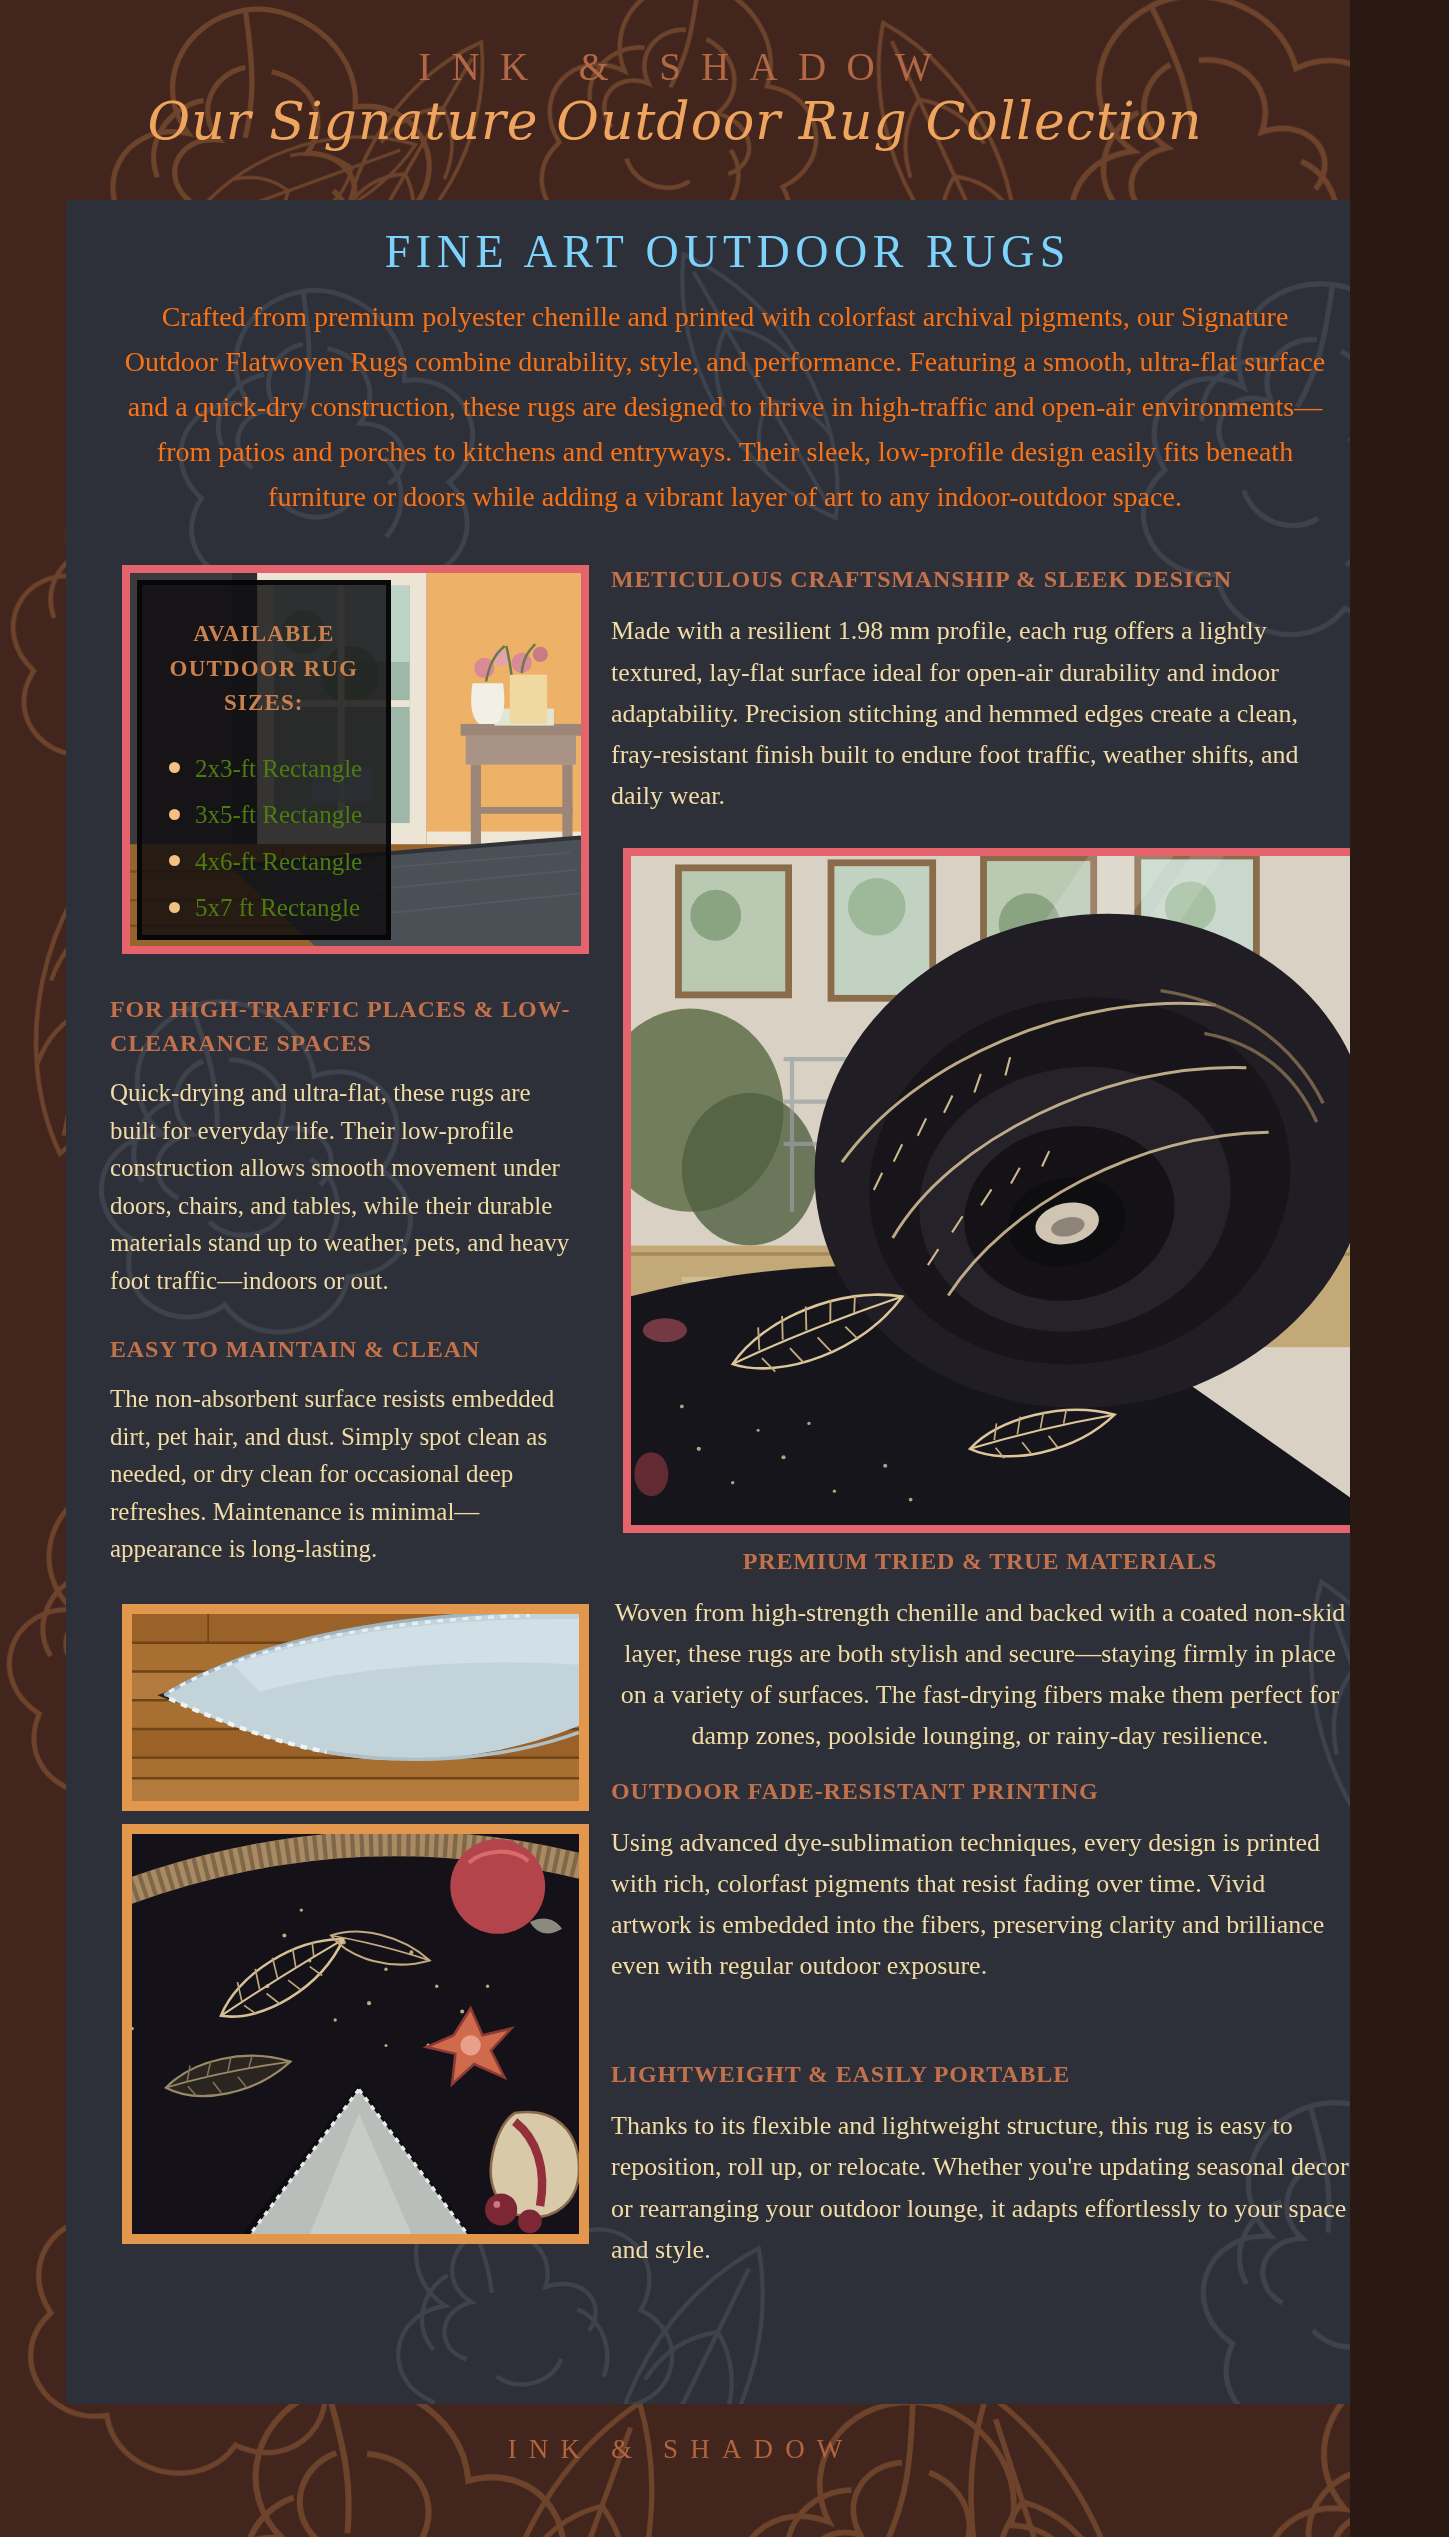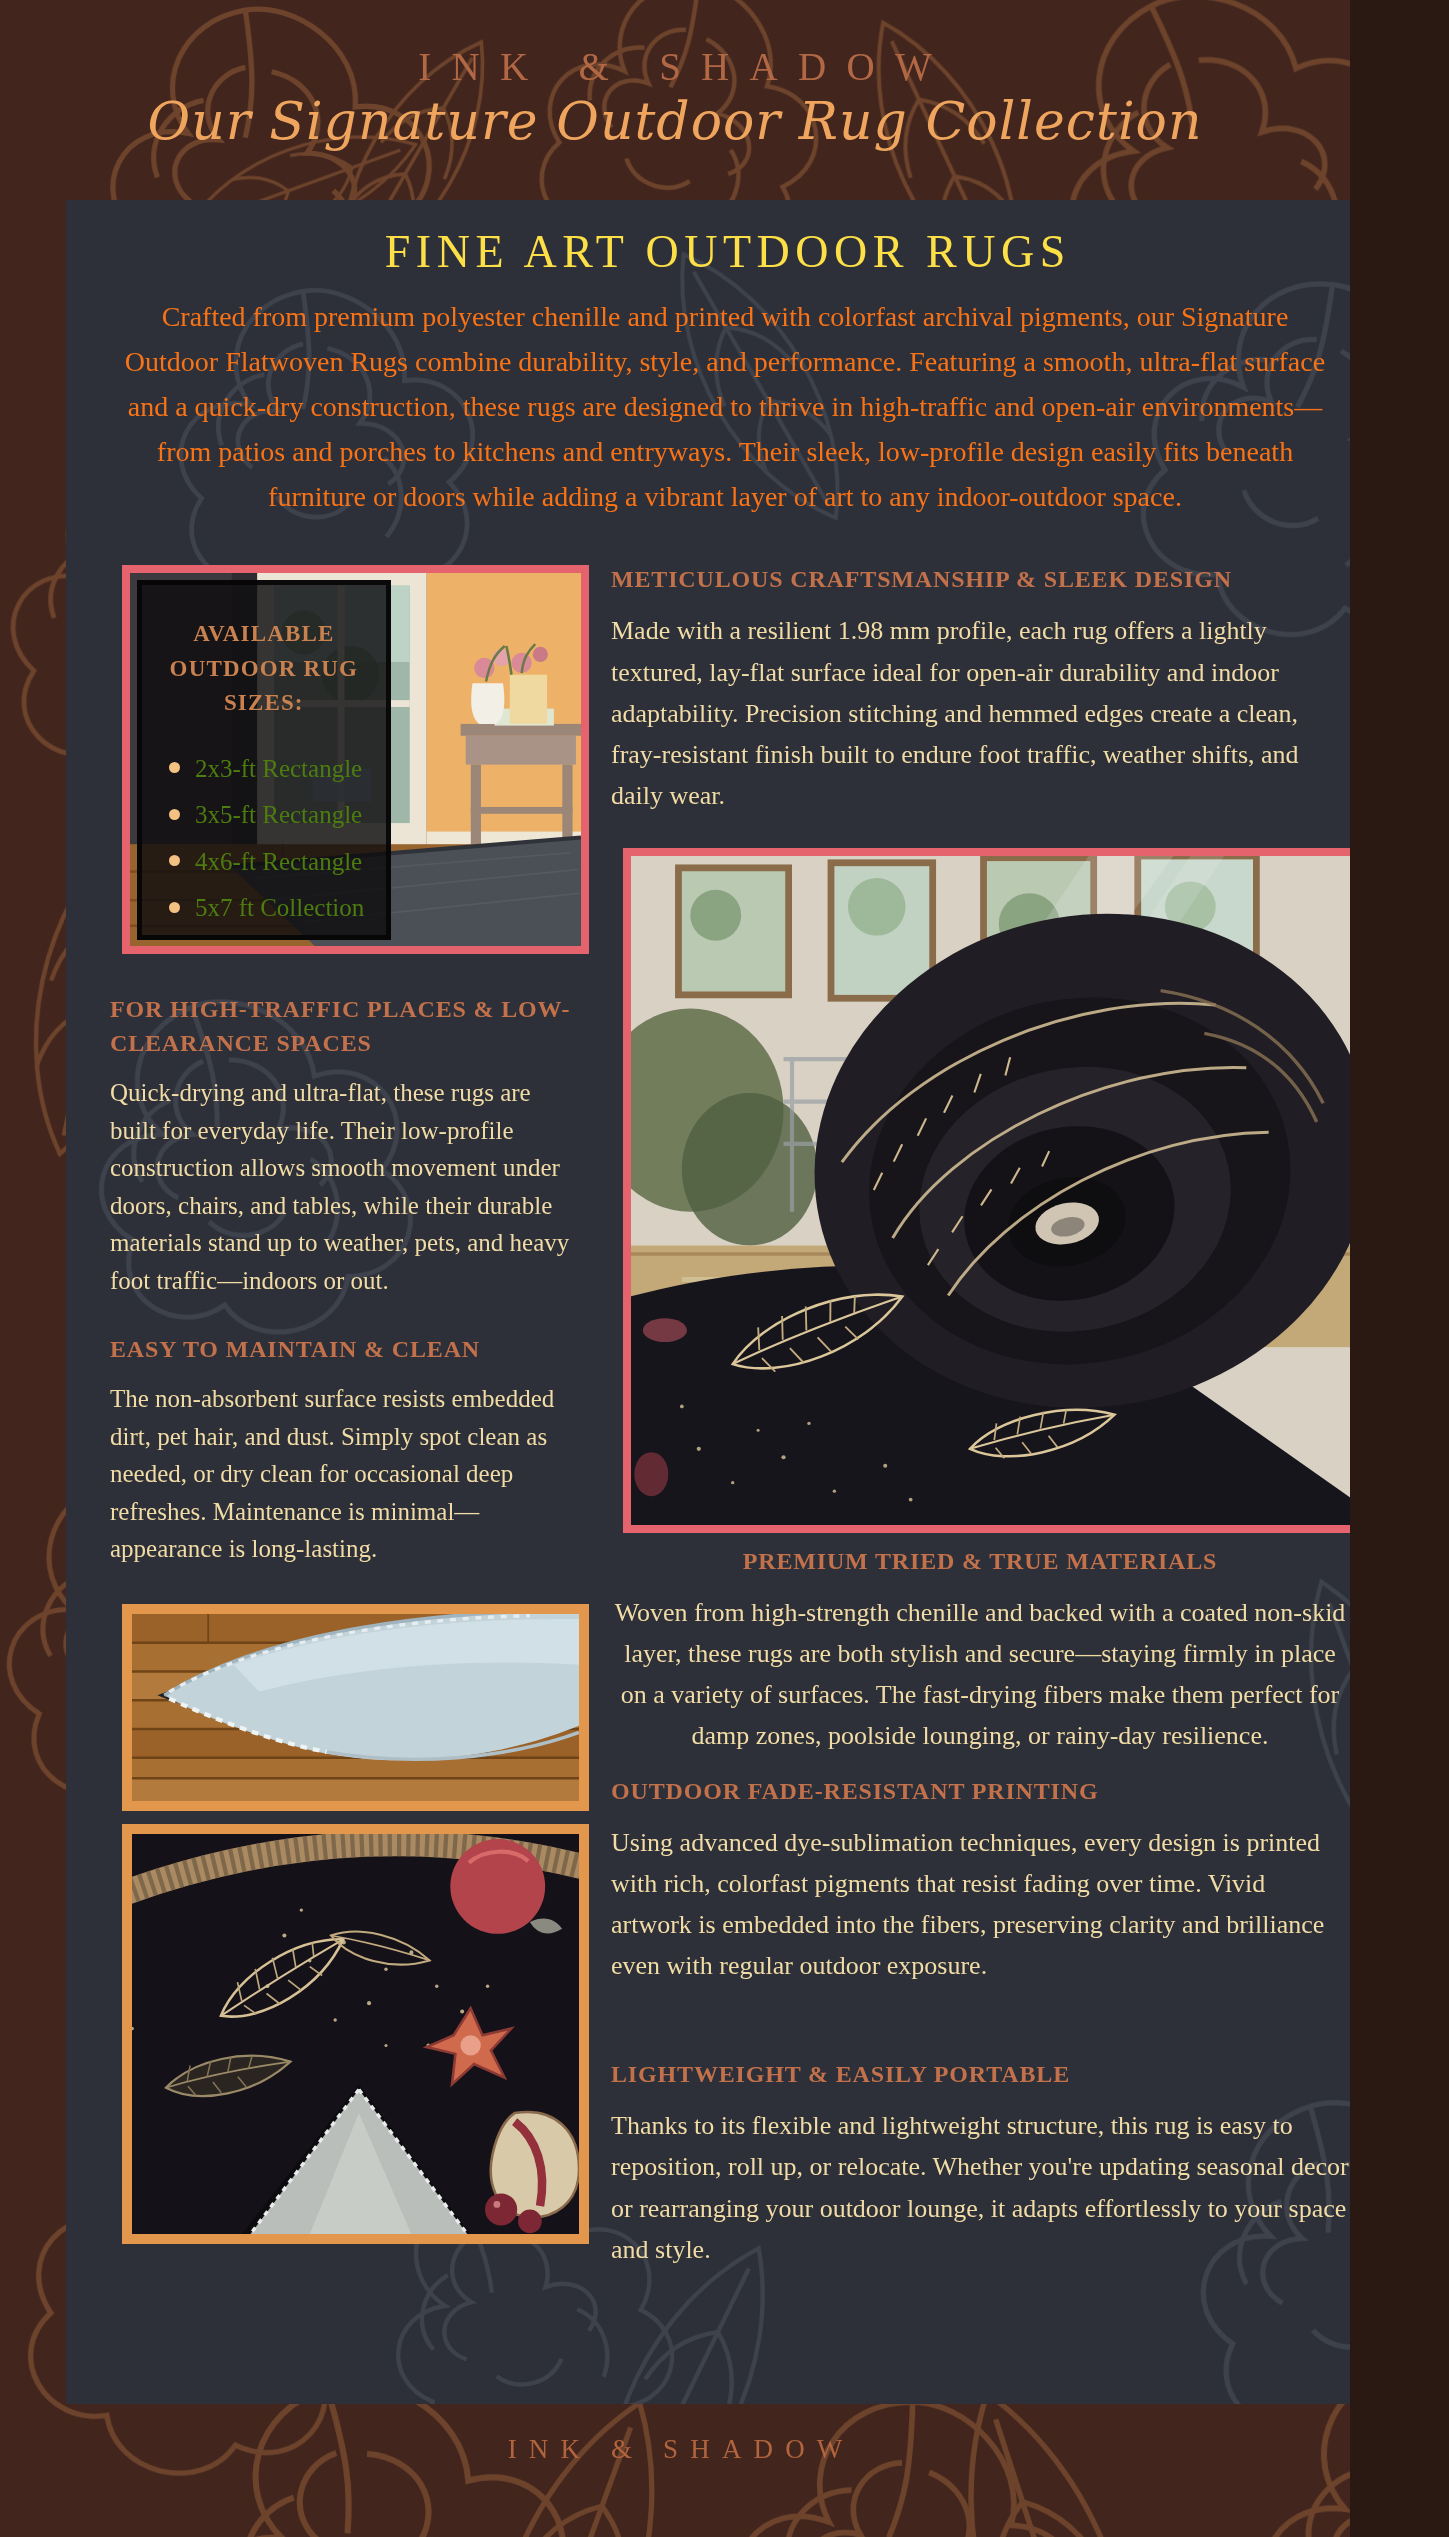--- a/index.html
+++ b/index.html
@@ -35,21 +35,21 @@
     box-sizing:border-box;
     padding:22px 0 0 0;
   }
   .card-floral{position:absolute;inset:0;pointer-events:none;}
 
   .hero-title{
     position:relative;
     margin:3.4px auto 0 auto;
     text-align:center;
     font-size:46px;letter-spacing:0.12em;text-indent:0.12em;
-    color:#fde047;font-weight:400;
+    color:#7dd3fc;font-weight:400;
   }
   .hero-intro{
     position:relative;
     margin:17px auto 0 auto;
     max-width:1204px;
     text-align:center;
     font-size:28px;line-height:1.6;
     color:#f97316;
   }
 
@@ -257,21 +257,21 @@
               <li>
                   <span class="bullet-dot"></span>
                   <span>3x5-ft Rectangle</span>
                 </li>
               <li>
                   <span class="bullet-dot"></span>
                   <span>4x6-ft Rectangle</span>
                 </li>
               <li>
                   <span class="bullet-dot"></span>
-                  <span>5x7 ft Collection</span>
+                  <span>5x7 ft Rectangle</span>
                 </li>
             </ul>
           </div>
         </figure>
 
         <section class="sec-high-traffic">
           <h2 class="sec-heading">FOR HIGH-TRAFFIC PLACES &amp; LOW-CLEARANCE SPACES</h2>
           <p class="sec-body">Quick-drying and ultra-flat, these rugs are built for everyday life. Their low-profile construction allows smooth movement under doors, chairs, and tables, while their durable materials stand up to weather, pets, and heavy foot traffic—indoors or out.</p>
         </section>
 

